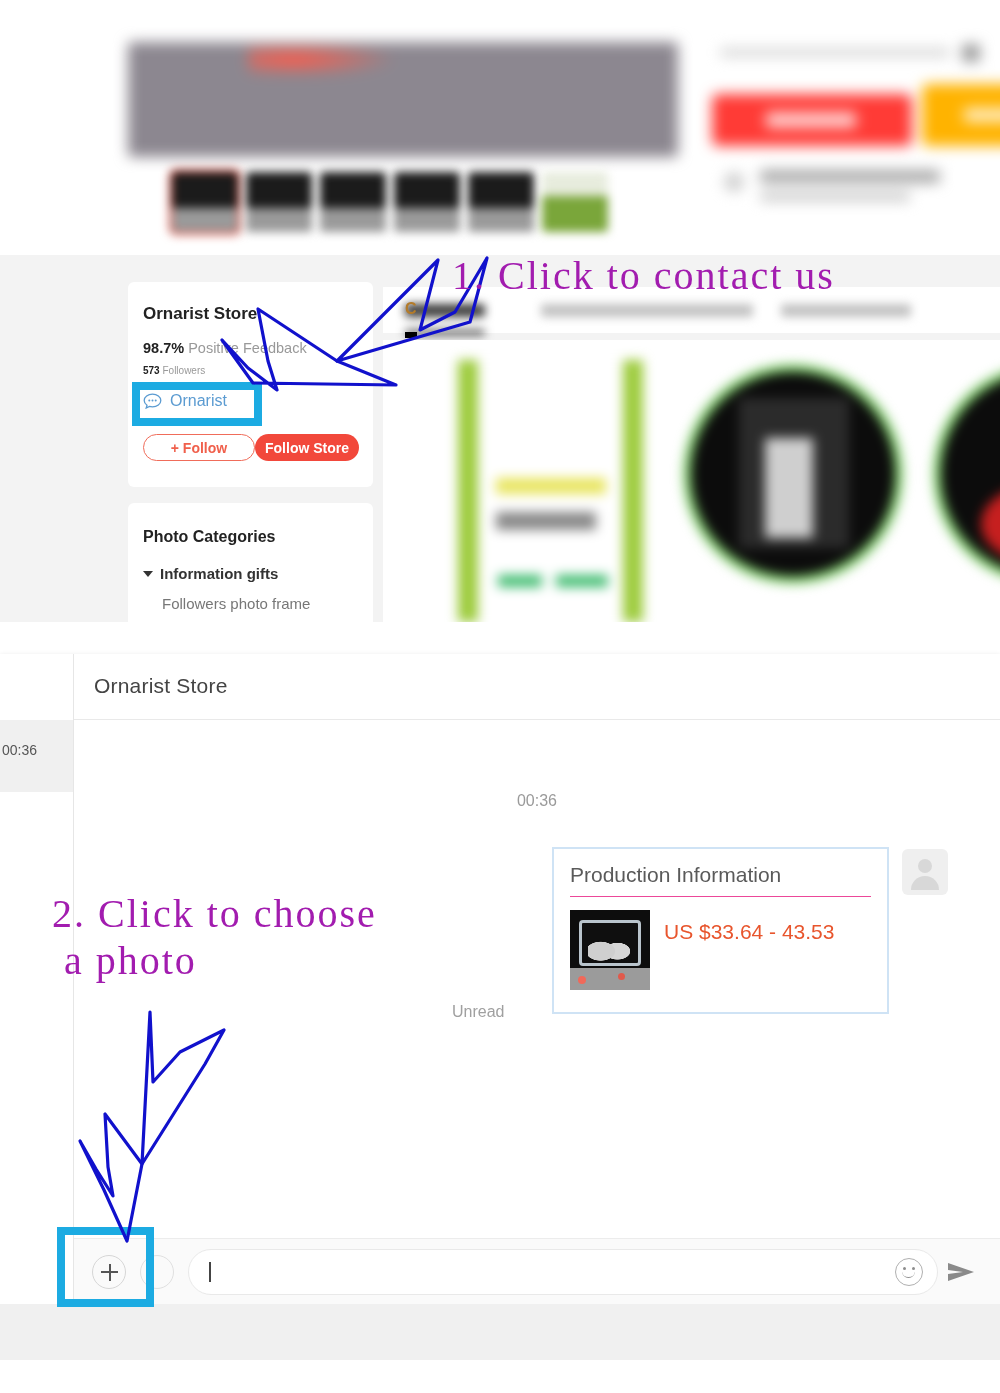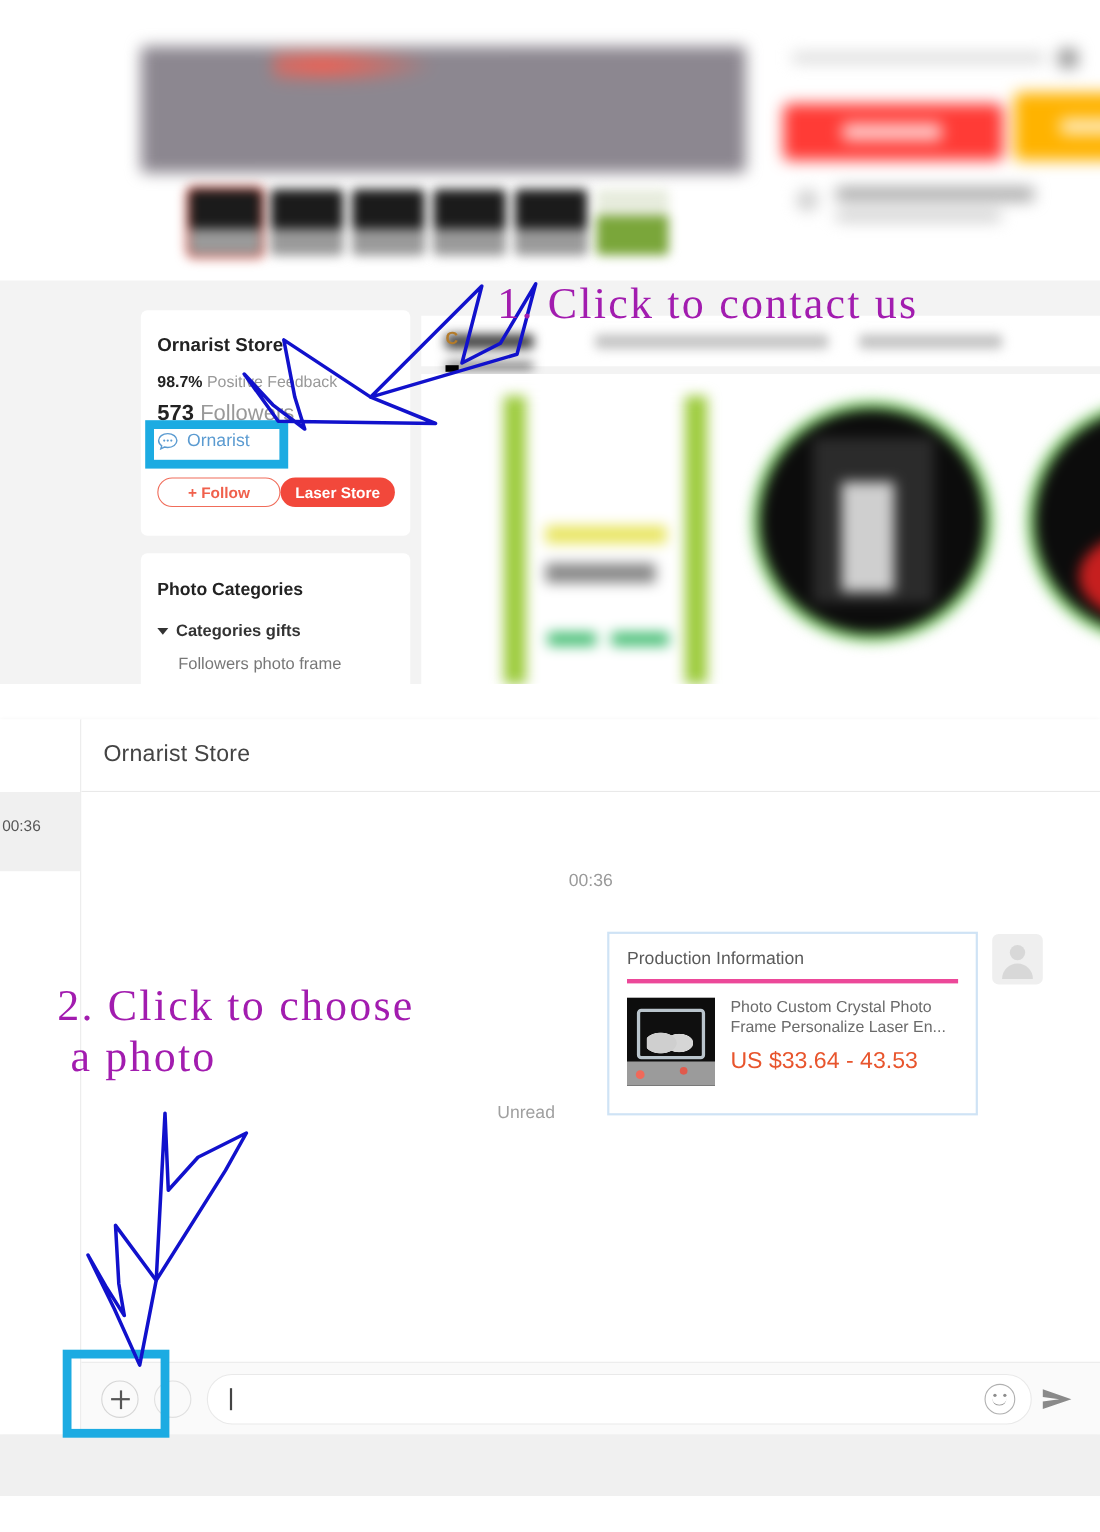--- a/index.html
+++ b/index.html
@@ -91,21 +91,21 @@
   .store-card {
     position: absolute; left: 128px; top: 282px; width: 245px; height: 205px;
     background: #fff; border-radius: 6px;
   }
   .store-name {
     position: absolute; left: 15px; top: 22px;
     font-size: 17px; font-weight: bold; color: #222;
   }
   .store-stat1 { position: absolute; left: 15px; top: 58px; font-size: 14.5px; color: #999; }
   .store-stat1 b { color: #222; font-weight: bold; }
-  .store-stat2 { position: absolute; left: 15px; top: 83px; font-size: 20px; color: #999; }
+  .store-stat2 { position: absolute; left: 15px; top: 83px; font-size: 10px; color: #999; }
   .store-stat2 b { color: #222; font-weight: bold; }
   .contact-row {
     position: absolute; left: 15px; top: 110px; display: flex; align-items: center; gap: 8px;
     color: #5b9bd1; font-size: 16px; cursor: pointer;
   }
   .bubble-ico { width: 19px; height: 16px; position: relative; display: inline-block; }
   .bubble-ico svg { display: block; }
   .btn-row {
     position: absolute; left: 15px; top: 152px; display: flex; gap: 0; align-items: center;
   }
@@ -209,21 +209,21 @@
     position: absolute; left: 74px; top: 66px; width: 926px; height: 518px; background: #fff;
   }
   .day-stamp {
     position: absolute; left: 0; top: 72px; width: 926px; text-align: center;
     font-size: 16px; color: #9a9a9a;
   }
   .msg-row { position: absolute; right: 52px; top: 127px; display: flex; align-items: flex-start; gap: 13px; }
   .prod-card {
     width: 337px; min-height: 167px; border: 2px solid #cfe3f5; background: #fff; padding: 14px 16px 18px 16px;
   }
-  .prod-head { font-size: 16px; color: #5a5a5a; padding-bottom: 9px; border-bottom: 4px solid #ec4899; }
+  .prod-head { font-size: 21px; color: #5a5a5a; padding-bottom: 9px; border-bottom: 1px solid #ec4899; }
   .prod-main { display: flex; gap: 14px; padding-top: 13px; }
   .prod-thumb {
     width: 80px; height: 80px; flex: 0 0 80px; position: relative; overflow: hidden;
     background: #0d0d0d;
   }
   .prod-thumb .frame {
     position: absolute; left: 9px; top: 10px; width: 62px; height: 46px;
     border: 3px solid #b9c4cc; border-radius: 4px; background: #0f0f0f;
   }
   .prod-thumb .ppl {
@@ -384,29 +384,29 @@
             <path d="M9.5 1.2C4.9 1.2 1.2 4 1.2 7.5c0 1.9 1.1 3.6 2.8 4.8L3.2 15l3.3-1.6c.9.3 1.9.4 3 .4 4.6 0 8.3-2.8 8.3-6.3S14.1 1.2 9.5 1.2z" fill="none" stroke="#5b9bd1" stroke-width="1.3"></path>
             <circle cx="6.3" cy="7.5" r="1" fill="#5b9bd1"></circle>
             <circle cx="9.5" cy="7.5" r="1" fill="#5b9bd1"></circle>
             <circle cx="12.7" cy="7.5" r="1" fill="#5b9bd1"></circle>
           </svg>
         </span>
         <span>Ornarist</span>
       </div>
       <div class="btn-row">
         <div class="btn-follow">+ Follow</div>
-        <div class="btn-visit">Laser Store</div>
+        <div class="btn-visit">Follow Store</div>
       </div>
     </div>
 
     <div class="cat-card">
       <div class="cat-title">Photo Categories</div>
       <div class="cat-item1">
         <span class="caret"></span>
-        <span>Categories gifts</span>
+        <span>Information gifts</span>
       </div>
       <div class="cat-item2">Followers photo frame</div>
     </div>
   </div>
 
   <div class="gap-white"></div>
 
   <div class="chat-panel">
     <div class="chat-side">
       <div class="conv-item"></div>
@@ -427,21 +427,20 @@
           <div class="prod-head">Production Information</div>
           <div class="prod-main">
             <div class="prod-thumb">
               <div class="frame"></div>
                 <div class="ppl"></div>
                 <div class="floor"></div>
               <div class="dot1"></div>
                 <div class="dot2"></div>
             </div>
             <div class="prod-info">
-              <div class="prod-name">Photo Custom Crystal Photo Frame Personalize Laser En...</div>
               <div class="prod-price">US $33.64 - 43.53</div>
             </div>
           </div>
         </div>
         <div class="avatar-box">
           <div class="hd"></div>
             <div class="bd"></div>
         </div>
       </div>
     </div>

